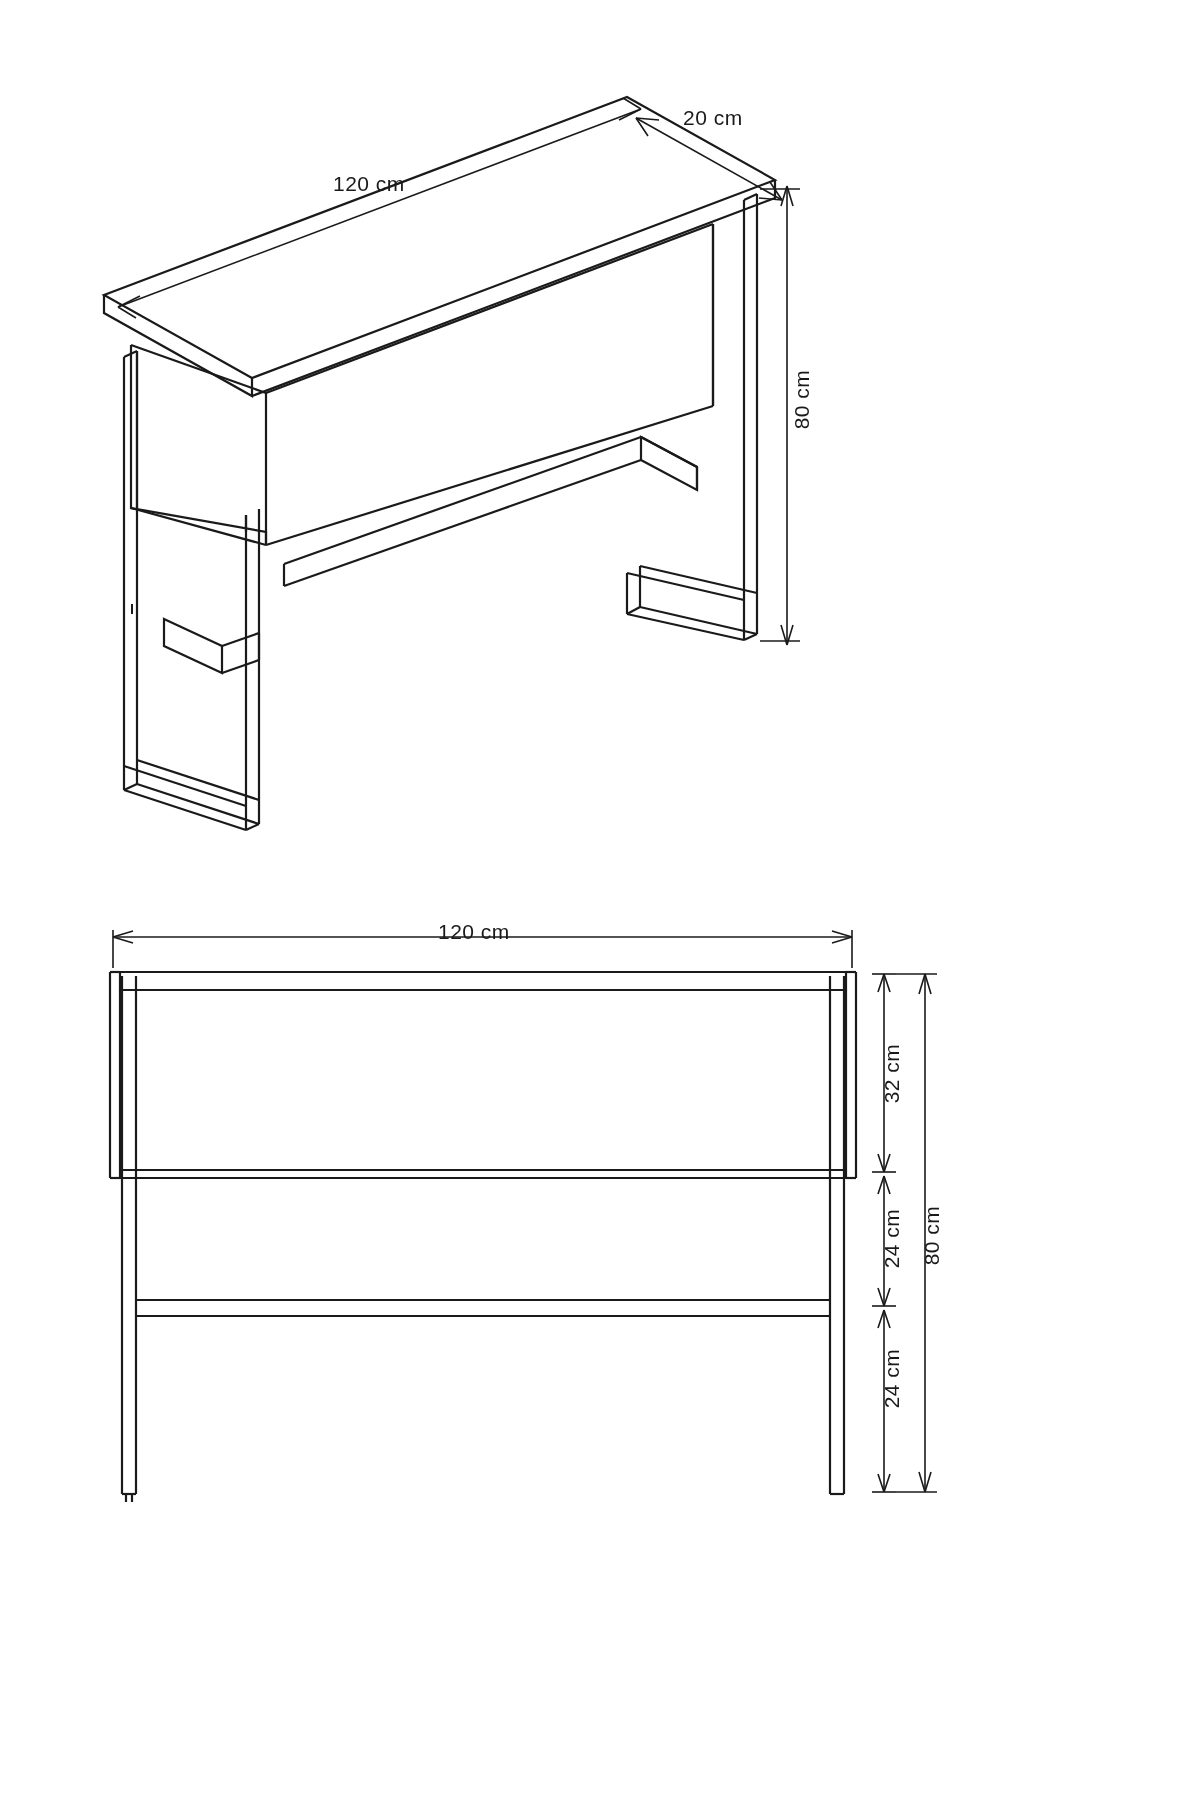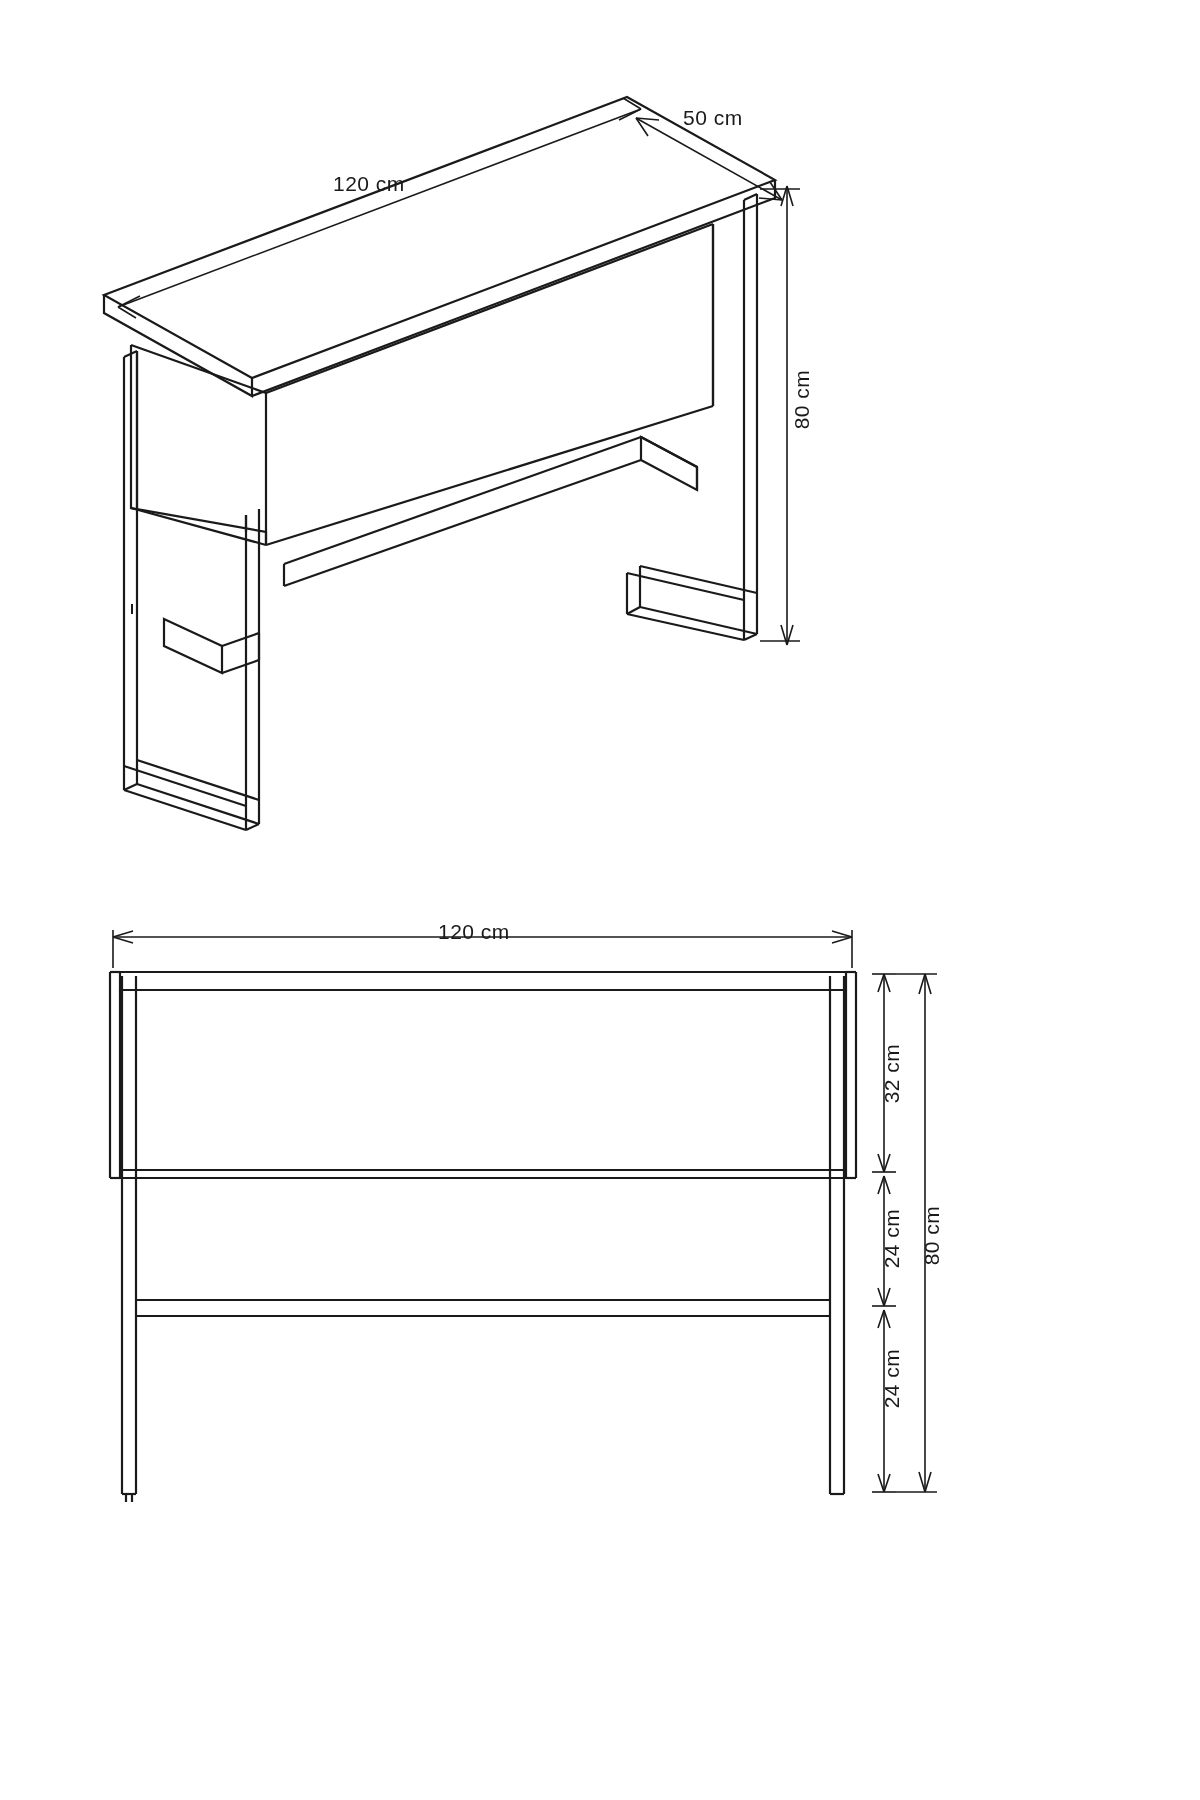--- a/index.html
+++ b/index.html
@@ -199,21 +199,21 @@
         <path d="M 925,1492 L 919,1472 M 925,1492 L 931,1472"></path>
         <path d="M 896,974 L 937,974"></path>
         <path d="M 896,1492 L 937,1492"></path>
       </g>
 
     </g>
   </svg>
 
   <div class="dim-label lbl-120-iso">120 cm</div>
 
-  <div class="dim-label lbl-30-iso">50 cm</div>
+  <div class="dim-label lbl-30-iso">20 cm</div>
 
   <div class="dim-label vert lbl-80-iso">80 cm</div>
 
   <div class="dim-label lbl-120-front">120 cm</div>
 
   <div class="dim-label vert lbl-32-front">32 cm</div>
 
   <div class="dim-label vert lbl-24a-front">24 cm</div>
 
   <div class="dim-label vert lbl-24b-front">24 cm</div>

